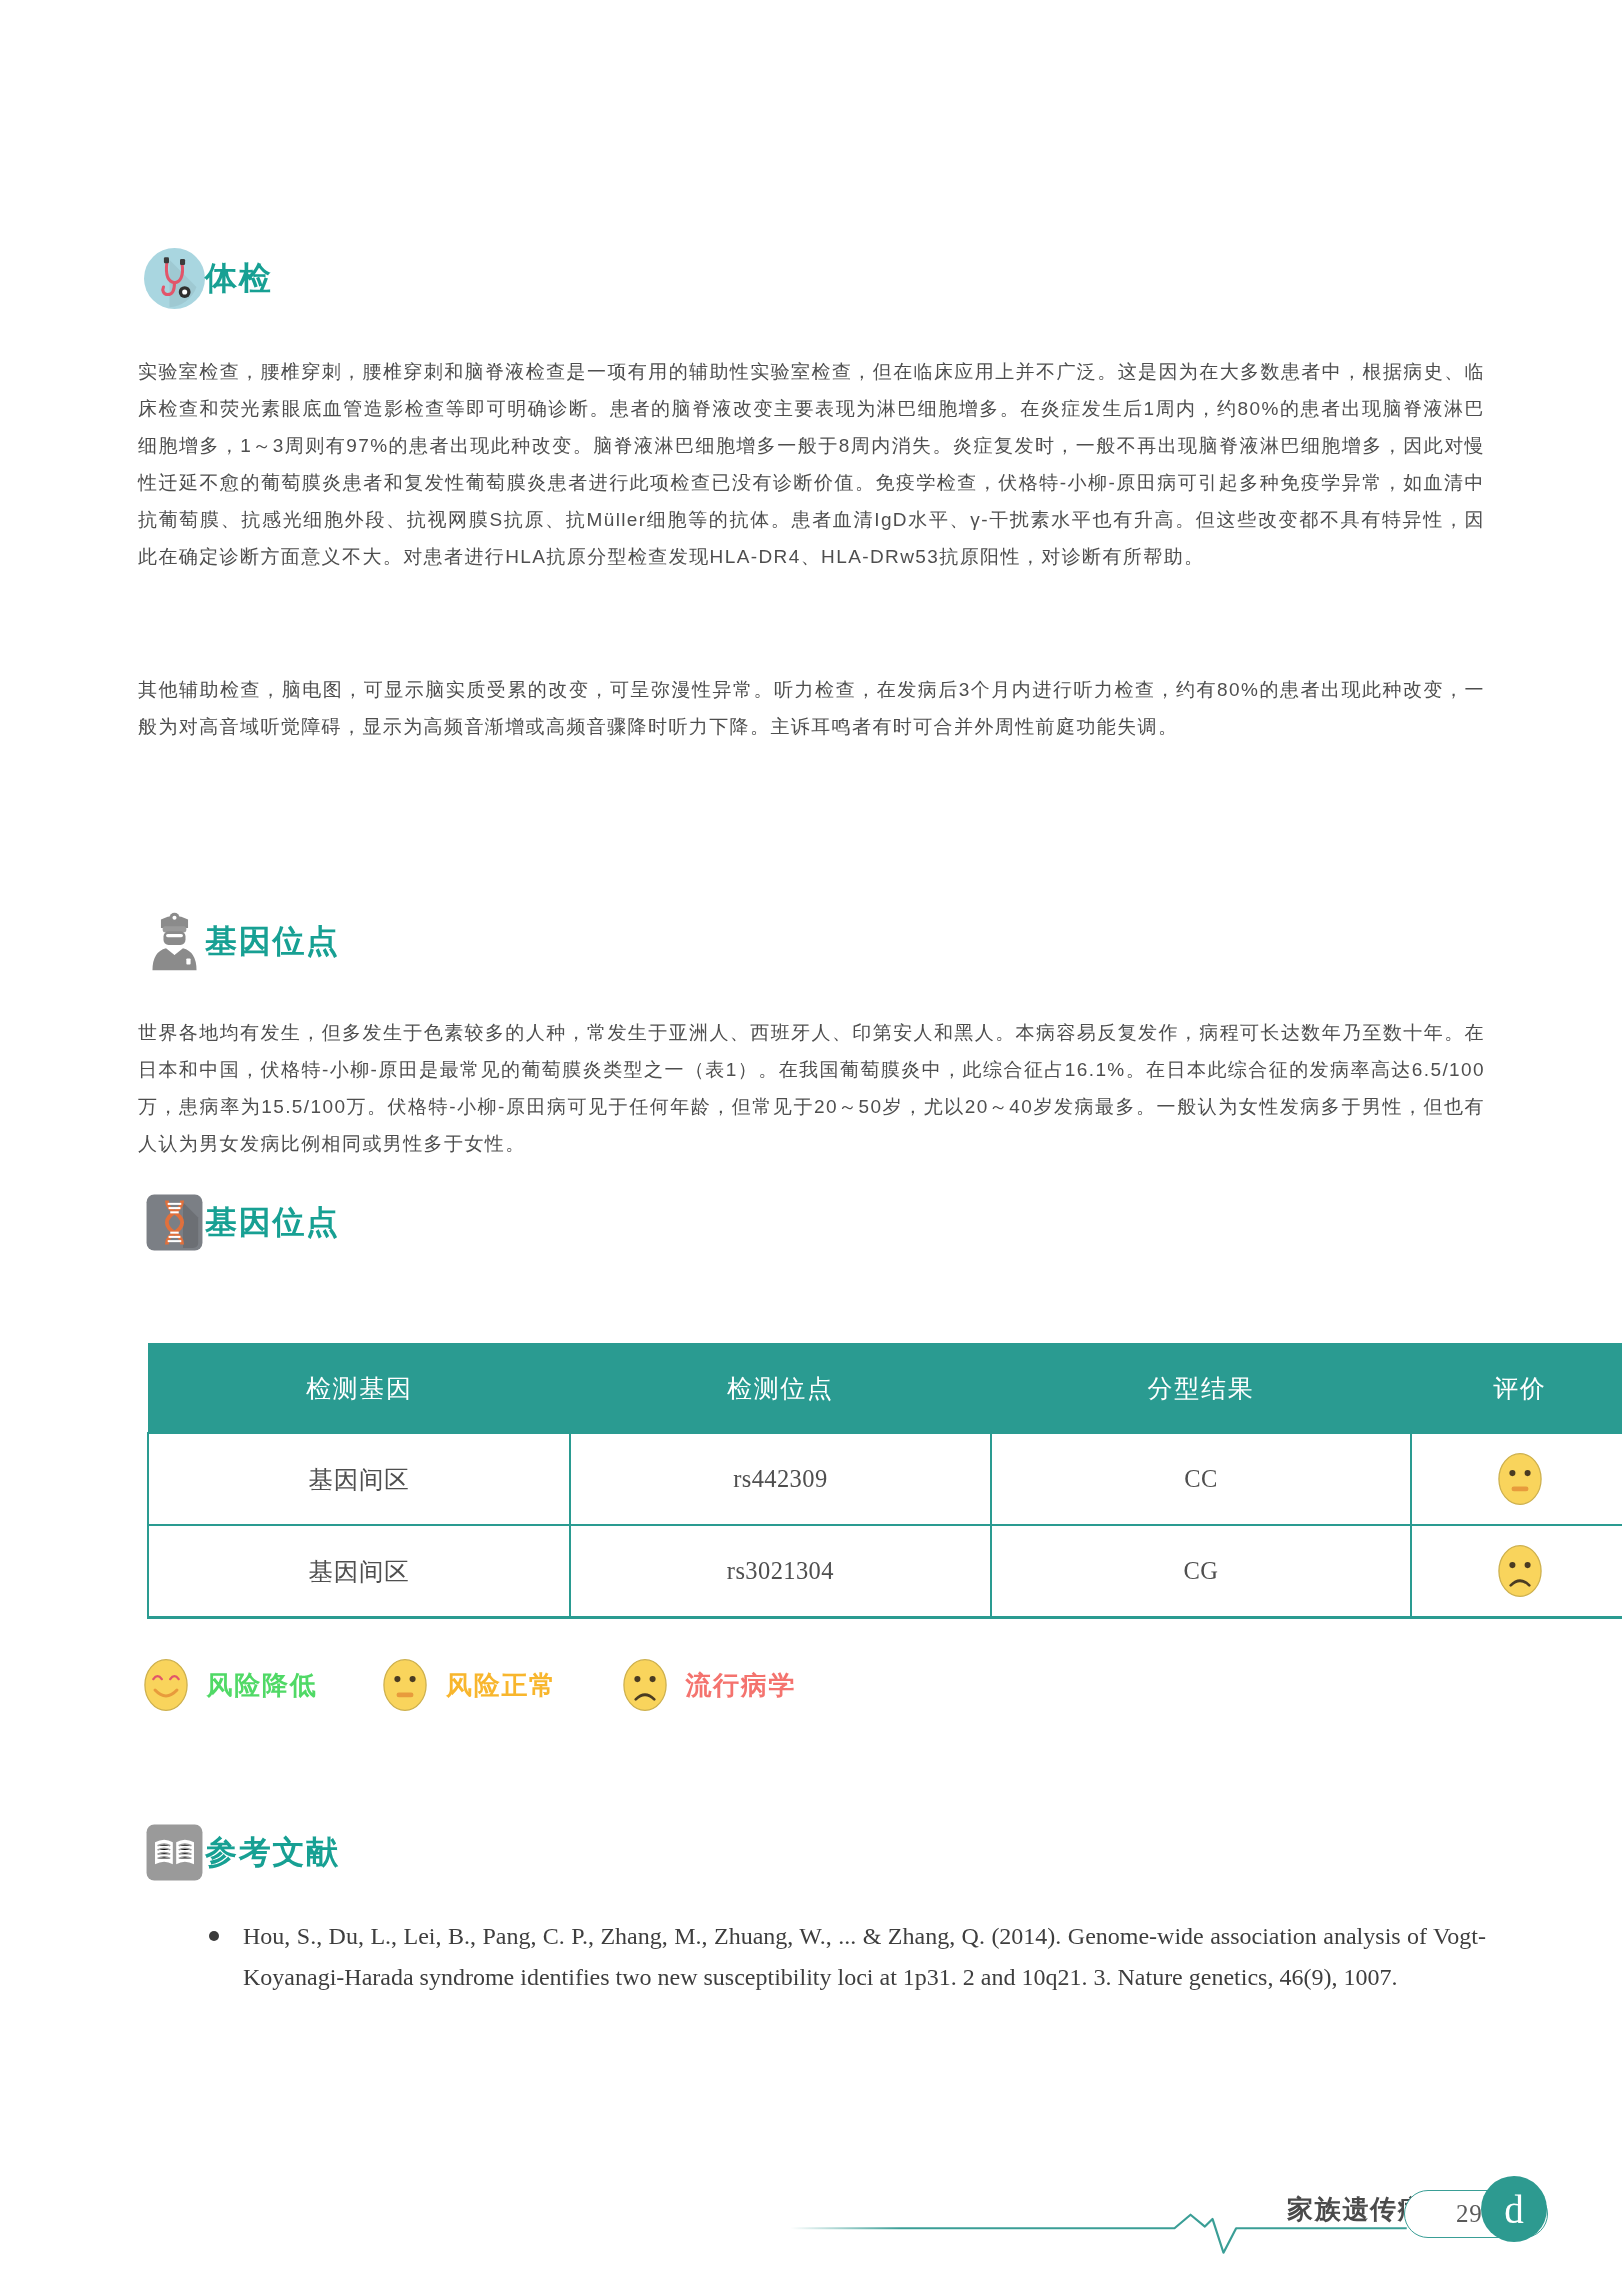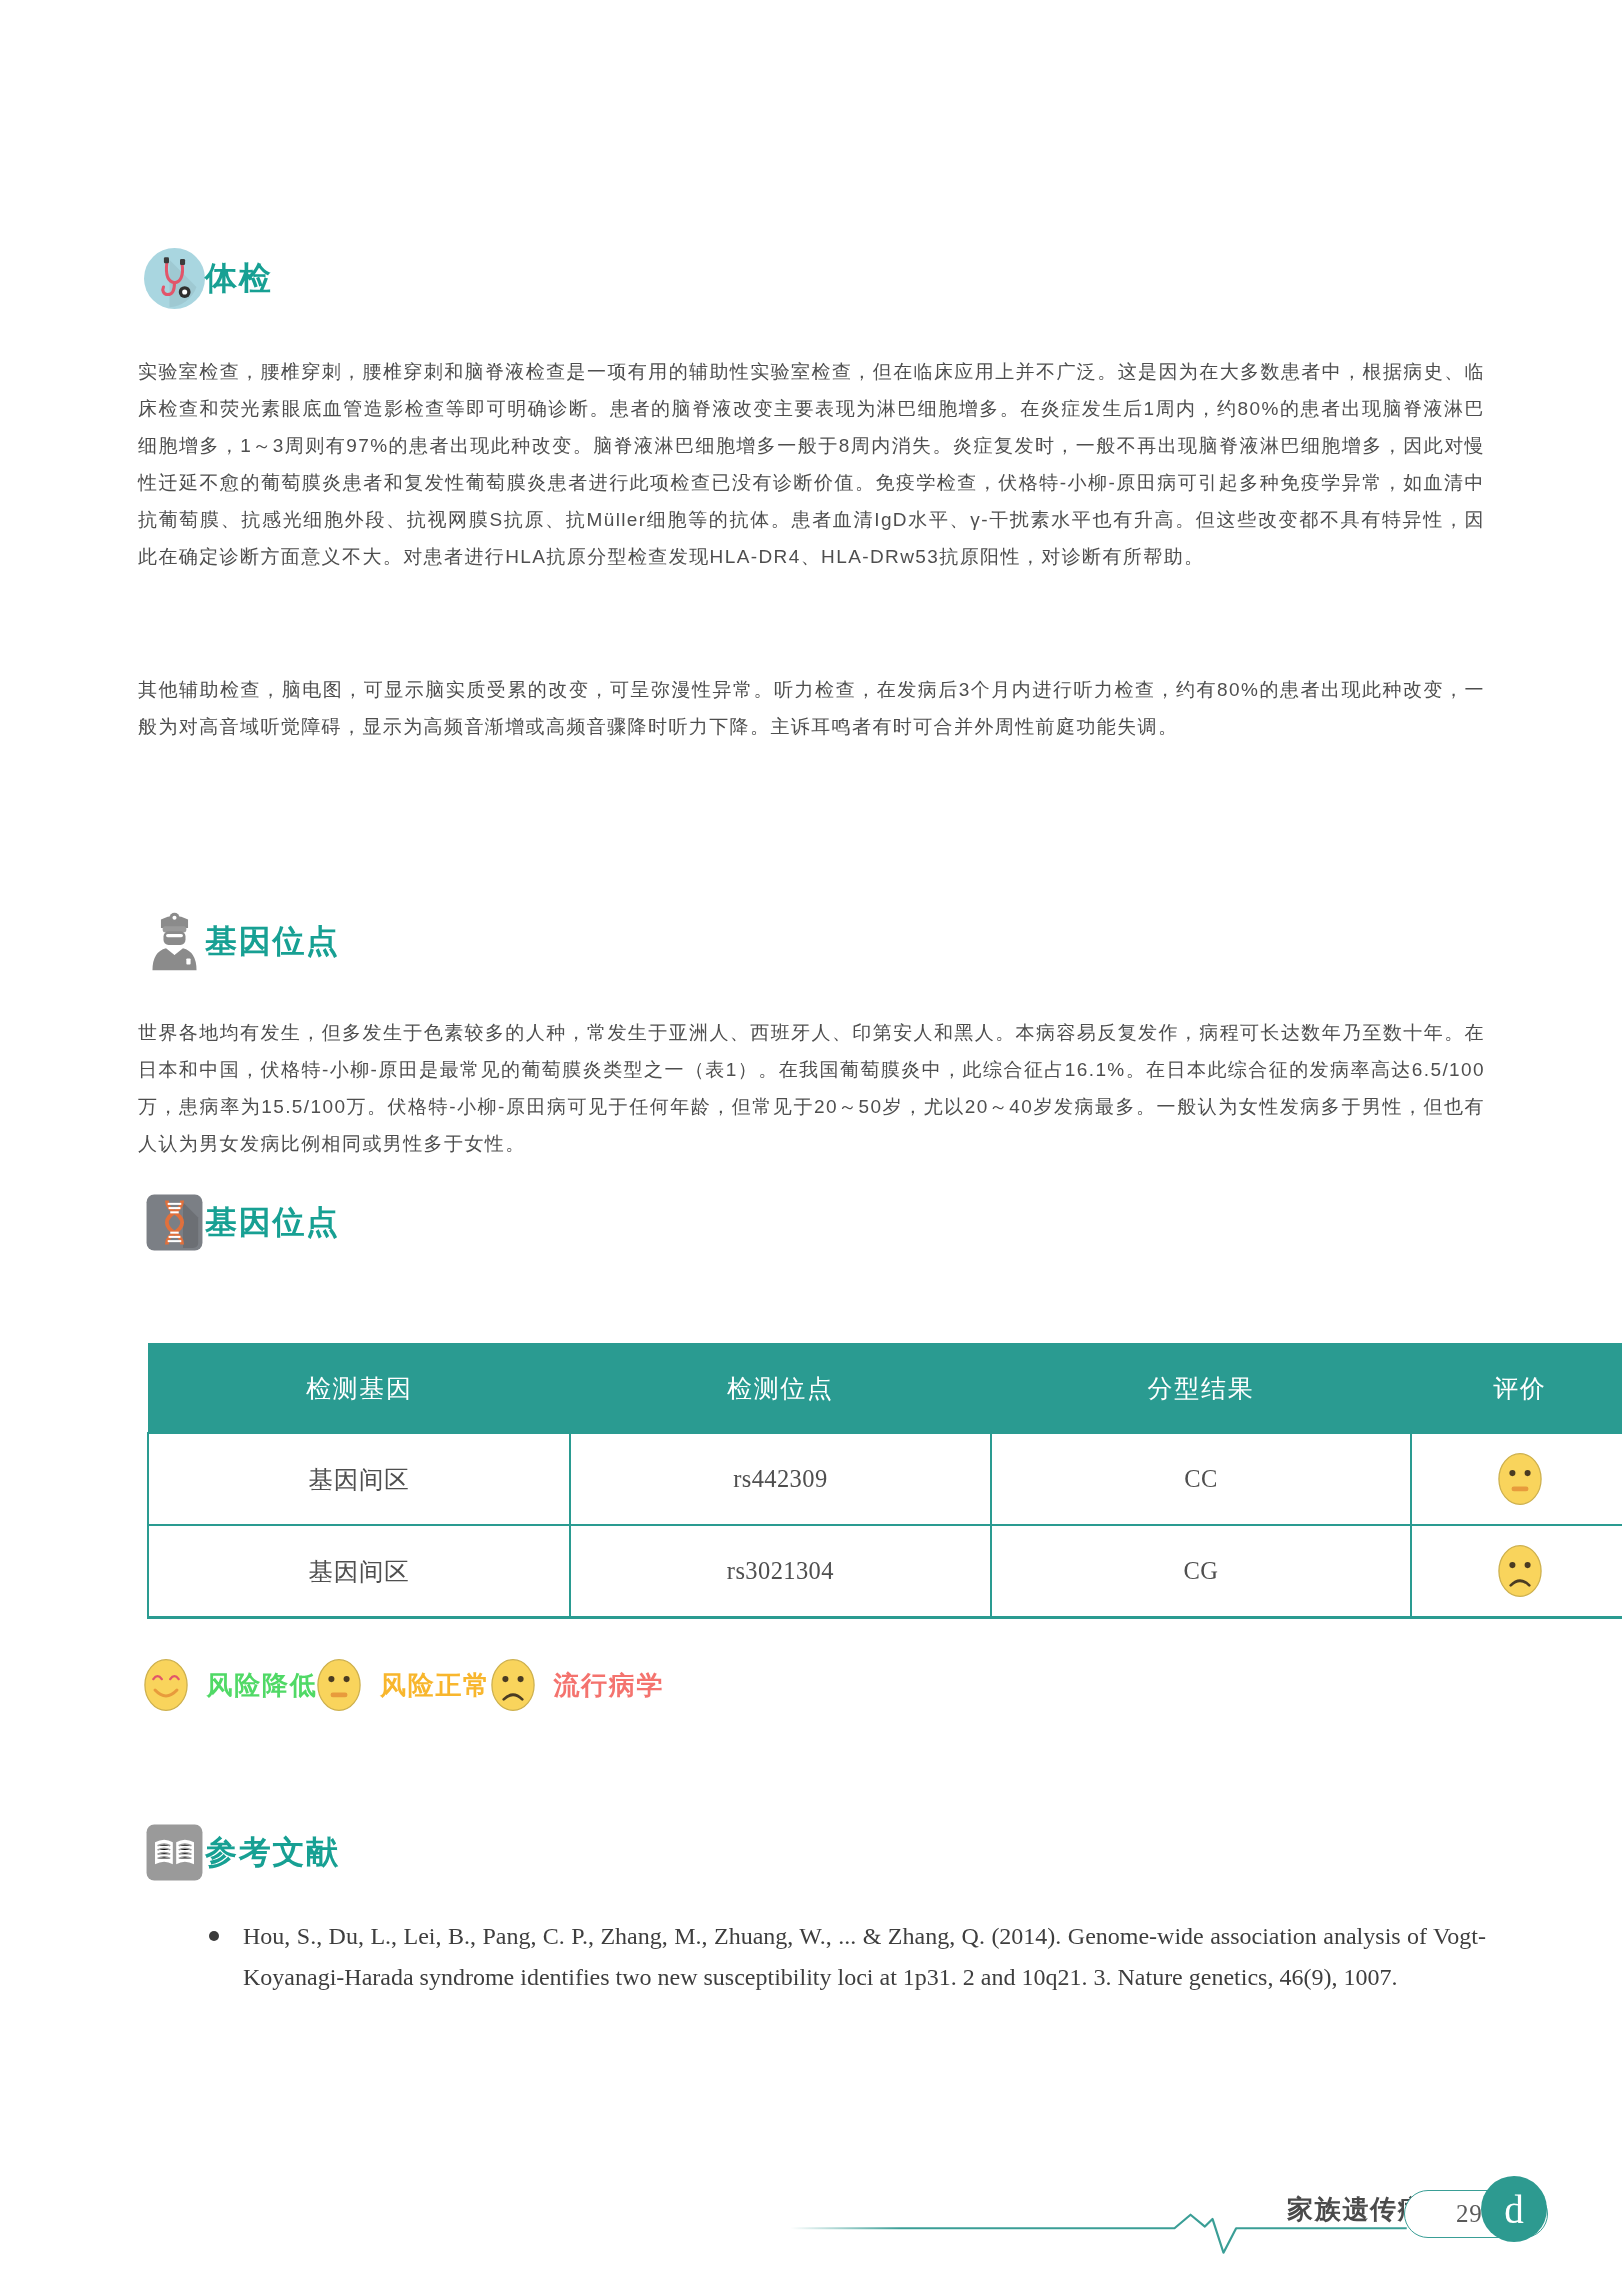--- a/index.html
+++ b/index.html
@@ -35,21 +35,21 @@
     border:2.5px solid #2a9b91;height:88px;text-align:center;
     font-size:24.5px;color:#4f4f4f;letter-spacing:0.8px;background:#ffffff;
   }
   .gene-table td.serif{font-family:"Liberation Serif","DejaVu Serif",serif;letter-spacing:0.4px;}
   .col-gene{width:28.5%;}
   .col-site{width:28.4%;}
   .col-geno{width:28.4%;}
   .col-eval{width:14.7%;}
   .face{width:44px;height:54px;display:inline-block;vertical-align:middle;}
   
-  .legend{position:absolute;left:144px;top:1658px;display:flex;align-items:flex-start;}
+  .legend{position:absolute;left:144px;top:1658px;display:flex;align-items:flex-start;gap:66px;}
   .legend-item{display:flex;align-items:center;gap:18.6px;}
   .legend-label{font-size:26px;font-weight:bold;letter-spacing:1.7px;}
   .lab-green{color:#50d966;}
   .lab-amber{color:#f8b62d;}
   .lab-red{color:#f4736e;}
   
   .citation{
     position:absolute;left:209px;top:1916px;width:1277px;display:flex;
   }
   .cite-bullet{

